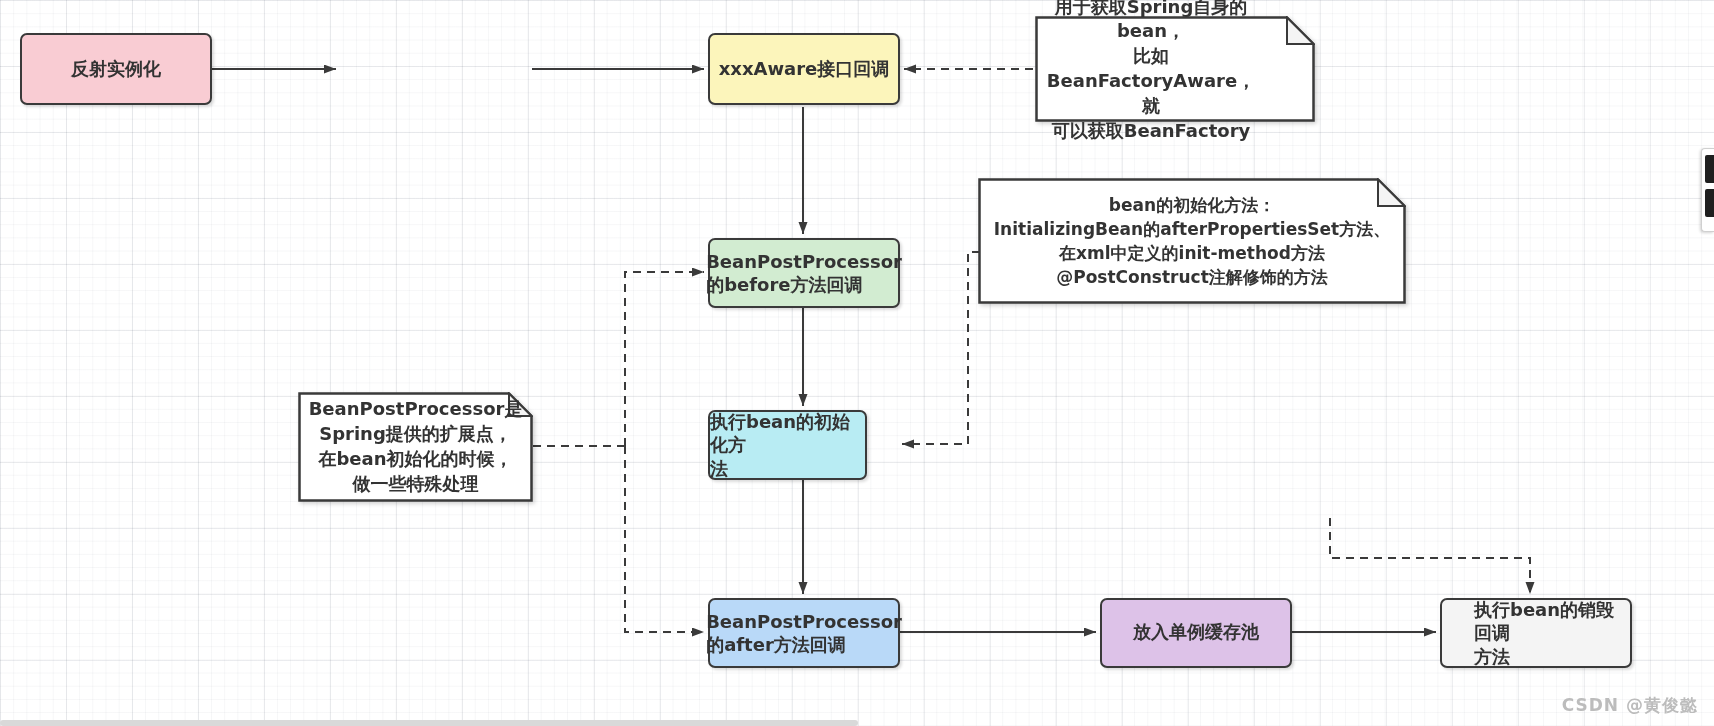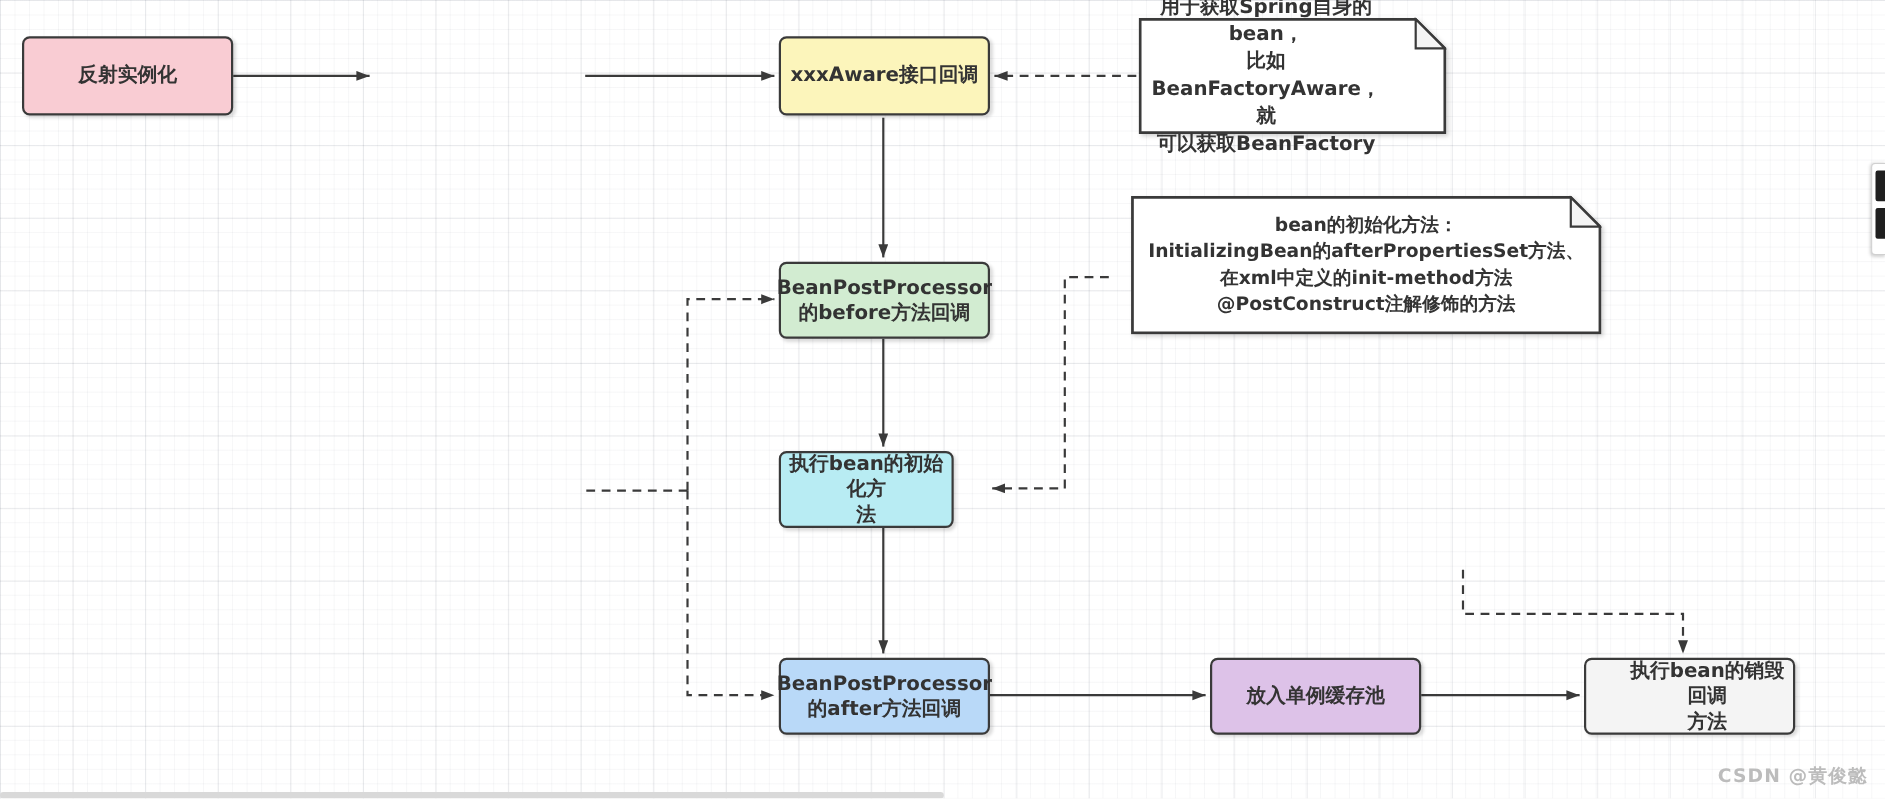--- a/index.html
+++ b/index.html
@@ -10,21 +10,21 @@
       linear-gradient(to right, rgba(80,90,110,0.10) 1px, transparent 1px),
       linear-gradient(to bottom, rgba(80,90,110,0.10) 1px, transparent 1px),
       linear-gradient(to right, rgba(80,90,110,0.05) 1px, transparent 1px),
       linear-gradient(to bottom, rgba(80,90,110,0.05) 1px, transparent 1px);
     background-size:66px 66px,66px 66px,13.2px 13.2px,13.2px 13.2px;
   }
   .node{
     position:absolute;display:flex;align-items:center;justify-content:center;
     border:2.5px solid #3a3a3a;border-radius:7px;
     font-weight:700;font-size:18px;line-height:1.3;color:#333;
-    text-align:center;white-space:pre-line;
+    text-align:left;white-space:pre-line;
     box-shadow:2px 2px 3px rgba(0,0,0,0.14);
     box-sizing:border-box;
   }
   .note{position:absolute;}
   .note svg{position:absolute;left:0;top:0;filter:drop-shadow(2px 2px 2px rgba(0,0,0,0.18));}
   .note-text{
     position:absolute;left:0;top:0;right:0;bottom:0;
     display:flex;align-items:center;justify-content:center;
     font-weight:700;color:#333;text-align:center;white-space:pre-line;
     padding:4px 6px;box-sizing:border-box;
@@ -103,31 +103,41 @@
   <div class="note" style="left:1035px;top:16px;width:232px;height:106px;">
     <svg width="280" height="106">
       <path d="M1.5,1.5 H252 L278.5,28 V104.5 H1.5 Z" fill="#ffffff" stroke="#3a3a3a" stroke-width="2.5"></path>
       <path d="M252,1.5 L252,28 L278.5,28 Z" fill="#f4f4f4" stroke="#3a3a3a" stroke-width="2"></path>
     </svg>
     <div class="note-text big">用于获取Spring自身的bean，
 比如BeanFactoryAware，就
 可以获取BeanFactory</div>
   </div>
 
-  <div class="note" style="left:1028px;top:178px;width:428px;height:126px;border-radius:13px;">
+  <div class="note" style="left:978px;top:178px;width:428px;height:126px;border-radius:13px;">
     <svg width="428" height="126">
       <path d="M1.5,1.5 H400 L426.5,28 V124.5 H1.5 Z" fill="#ffffff" stroke="#3a3a3a" stroke-width="2.5"></path>
       <path d="M400,1.5 L400,28 L426.5,28 Z" fill="#f4f4f4" stroke="#3a3a3a" stroke-width="2"></path>
     </svg>
     <div class="note-text small">bean的初始化方法：
 InitializingBean的afterPropertiesSet方法、
 在xml中定义的init-method方法
 @PostConstruct注解修饰的方法</div>
   </div>
 
+  <div class="note" style="left:298px;top:392px;width:235px;height:110px;">
+    <svg width="235" height="110">
+      <path d="M1.5,1.5 H211 L233.5,24 V108.5 H1.5 Z" fill="#ffffff" stroke="#3a3a3a" stroke-width="2.5"></path>
+      <path d="M211,1.5 L211,24 L233.5,24 Z" fill="#f4f4f4" stroke="#3a3a3a" stroke-width="2"></path>
+    </svg>
+    <div class="note-text big">BeanPostProcessor是
+Spring提供的扩展点，
+在bean初始化的时候，
+做一些特殊处理</div>
+  </div>
 
 
   <div id="side-toolbar">
     <div class="side-tool"></div>
     <div class="side-tool"></div>
   </div>
 
   <div id="h-scrollbar"></div>
 
   <div id="watermark">CSDN @黄俊懿</div>

